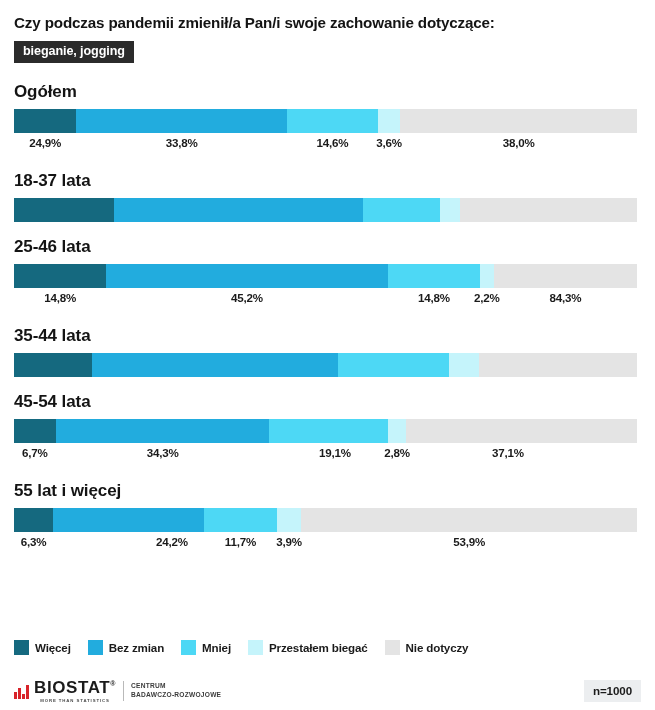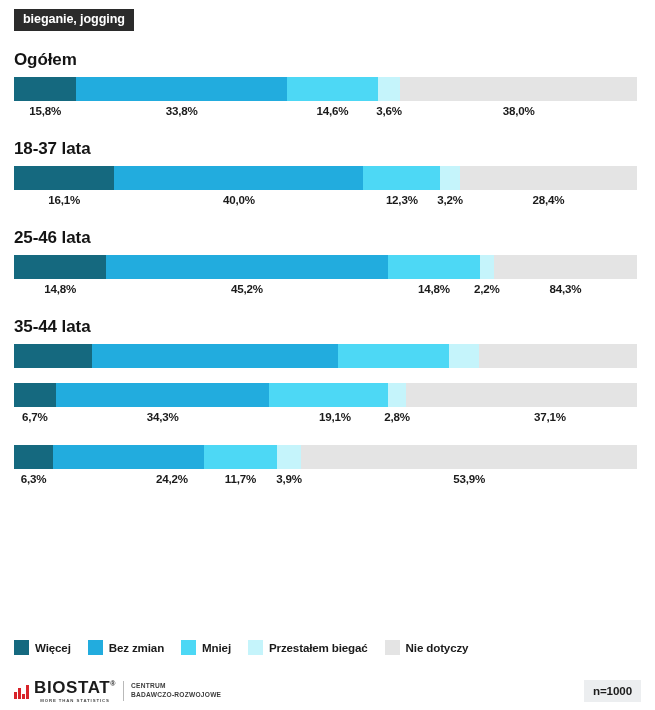--- a/index.html
+++ b/index.html
@@ -202,55 +202,49 @@
     letter-spacing: -0.1px;
     padding: 5px 9px 6px 9px;
     line-height: 1;
   }
 </style>
 </head>
 <body>
 
 <div class="page">
 
+  <div class="chart-title">Czy podczas pandemii zmienił/a Pan/i swoje zachowanie dotyczące:</div>
   <div class="subject-badge">bieganie, jogging</div>
 
   <div class="groups">
       <div class="group">
         <div class="group-label">Ogółem</div>
         <div class="bar-track">
           <div class="seg" style="width: 62.3px; background: rgb(21, 105, 127);"></div>
           <div class="seg" style="width: 210.574px; background: rgb(34, 172, 222);"></div>
           <div class="seg" style="width: 90.958px; background: rgb(77, 216, 245);"></div>
           <div class="seg" style="width: 22.428px; background: rgb(197, 244, 251);"></div>
           <div class="seg" style="width: 236.74px; background: rgb(228, 228, 228);"></div>
         </div>
         <div class="labels">
-          <span style="left: 31.15px;">15,8%</span>
+          <span style="left: 31.15px;">24,9%</span>
           <span style="left: 167.587px;">33,8%</span>
           <span style="left: 318.353px;">14,6%</span>
           <span style="left: 375.046px;">3,6%</span>
           <span style="left: 504.63px;">38,0%</span>
         </div>
       </div>
       <div class="group">
         <div class="group-label">18-37 lata</div>
         <div class="bar-track">
           <div class="seg" style="width: 100.303px; background: rgb(21, 105, 127);"></div>
           <div class="seg" style="width: 249.2px; background: rgb(34, 172, 222);"></div>
           <div class="seg" style="width: 76.629px; background: rgb(77, 216, 245);"></div>
           <div class="seg" style="width: 19.936px; background: rgb(197, 244, 251);"></div>
           <div class="seg" style="width: 176.932px; background: rgb(228, 228, 228);"></div>
-        </div>
-        <div class="labels">
-          <span style="left: 50.1515px;">16,1%</span>
-          <span style="left: 224.903px;">40,0%</span>
-          <span style="left: 387.817px;">12,3%</span>
-          <span style="left: 436.1px;">3,2%</span>
-          <span style="left: 534.534px;">28,4%</span>
         </div>
       </div>
       <div class="group">
         <div class="group-label">25-46 lata</div>
         <div class="bar-track">
           <div class="seg" style="width: 92.204px; background: rgb(21, 105, 127);"></div>
           <div class="seg" style="width: 281.596px; background: rgb(34, 172, 222);"></div>
           <div class="seg" style="width: 92.204px; background: rgb(77, 216, 245);"></div>
           <div class="seg" style="width: 13.706px; background: rgb(197, 244, 251);"></div>
           <div class="seg" style="width: 143.29px; background: rgb(228, 228, 228);"></div>
@@ -267,36 +261,38 @@
         <div class="group-label">35-44 lata</div>
         <div class="bar-track">
           <div class="seg" style="width: 78.498px; background: rgb(21, 105, 127);"></div>
           <div class="seg" style="width: 245.462px; background: rgb(34, 172, 222);"></div>
           <div class="seg" style="width: 110.894px; background: rgb(77, 216, 245);"></div>
           <div class="seg" style="width: 29.904px; background: rgb(197, 244, 251);"></div>
           <div class="seg" style="width: 157.619px; background: rgb(228, 228, 228);"></div>
         </div>
       </div>
       <div class="group">
+        <div class="group-label">45-54 lata</div>
         <div class="bar-track">
           <div class="seg" style="width: 41.741px; background: rgb(21, 105, 127);"></div>
           <div class="seg" style="width: 213.689px; background: rgb(34, 172, 222);"></div>
           <div class="seg" style="width: 118.993px; background: rgb(77, 216, 245);"></div>
           <div class="seg" style="width: 17.444px; background: rgb(197, 244, 251);"></div>
           <div class="seg" style="width: 231.133px; background: rgb(228, 228, 228);"></div>
         </div>
         <div class="labels">
           <span style="left: 20.8705px;">6,7%</span>
           <span style="left: 148.585px;">34,3%</span>
           <span style="left: 321px;">19,1%</span>
           <span style="left: 383.145px;">2,8%</span>
-          <span style="left: 536px;">37,1%</span>
-        </div>
-      </div>
-      <div class="group">
+          <span style="left: 494px;">37,1%</span>
+        </div>
+      </div>
+      <div class="group">
+        <div class="group-label">55 lat i więcej</div>
         <div class="bar-track">
           <div class="seg" style="width: 39.249px; background: rgb(21, 105, 127);"></div>
           <div class="seg" style="width: 150.766px; background: rgb(34, 172, 222);"></div>
           <div class="seg" style="width: 72.891px; background: rgb(77, 216, 245);"></div>
           <div class="seg" style="width: 24.297px; background: rgb(197, 244, 251);"></div>
           <div class="seg" style="width: 335.797px; background: rgb(228, 228, 228);"></div>
         </div>
         <div class="labels">
           <span style="left: 19.6245px;">6,3%</span>
           <span style="left: 129px; margin-left: 29px;">24,2%</span>

